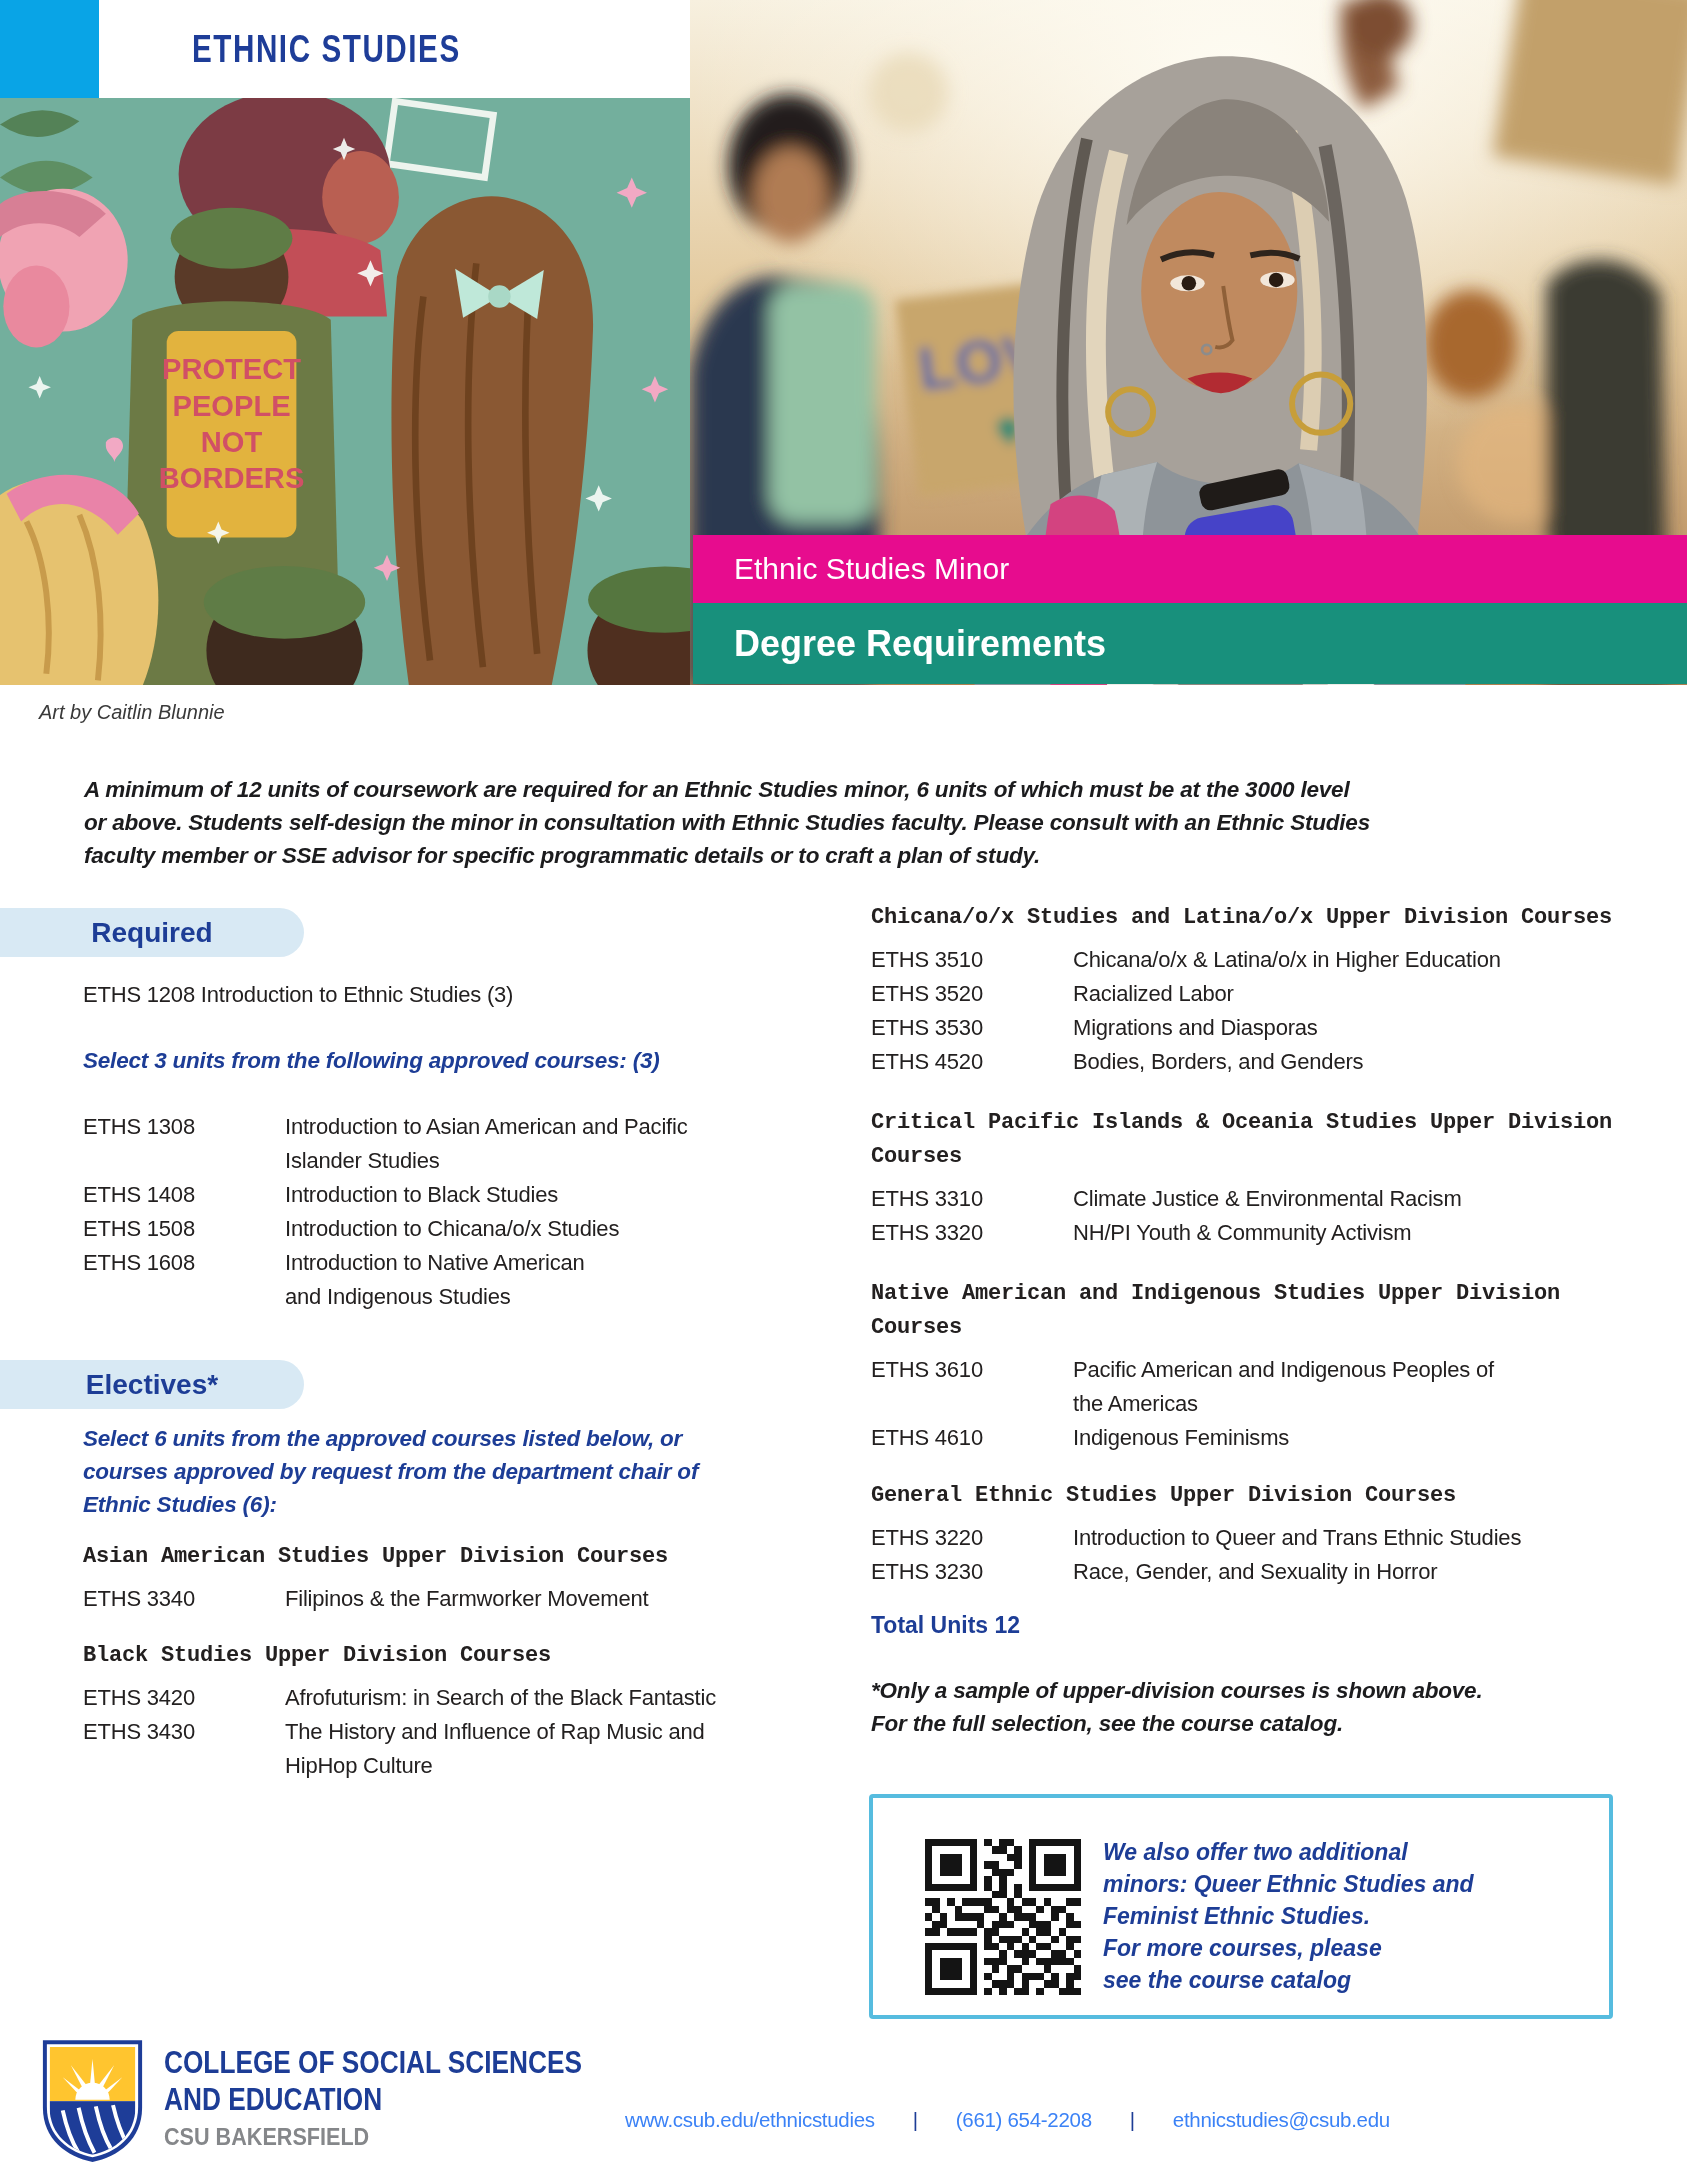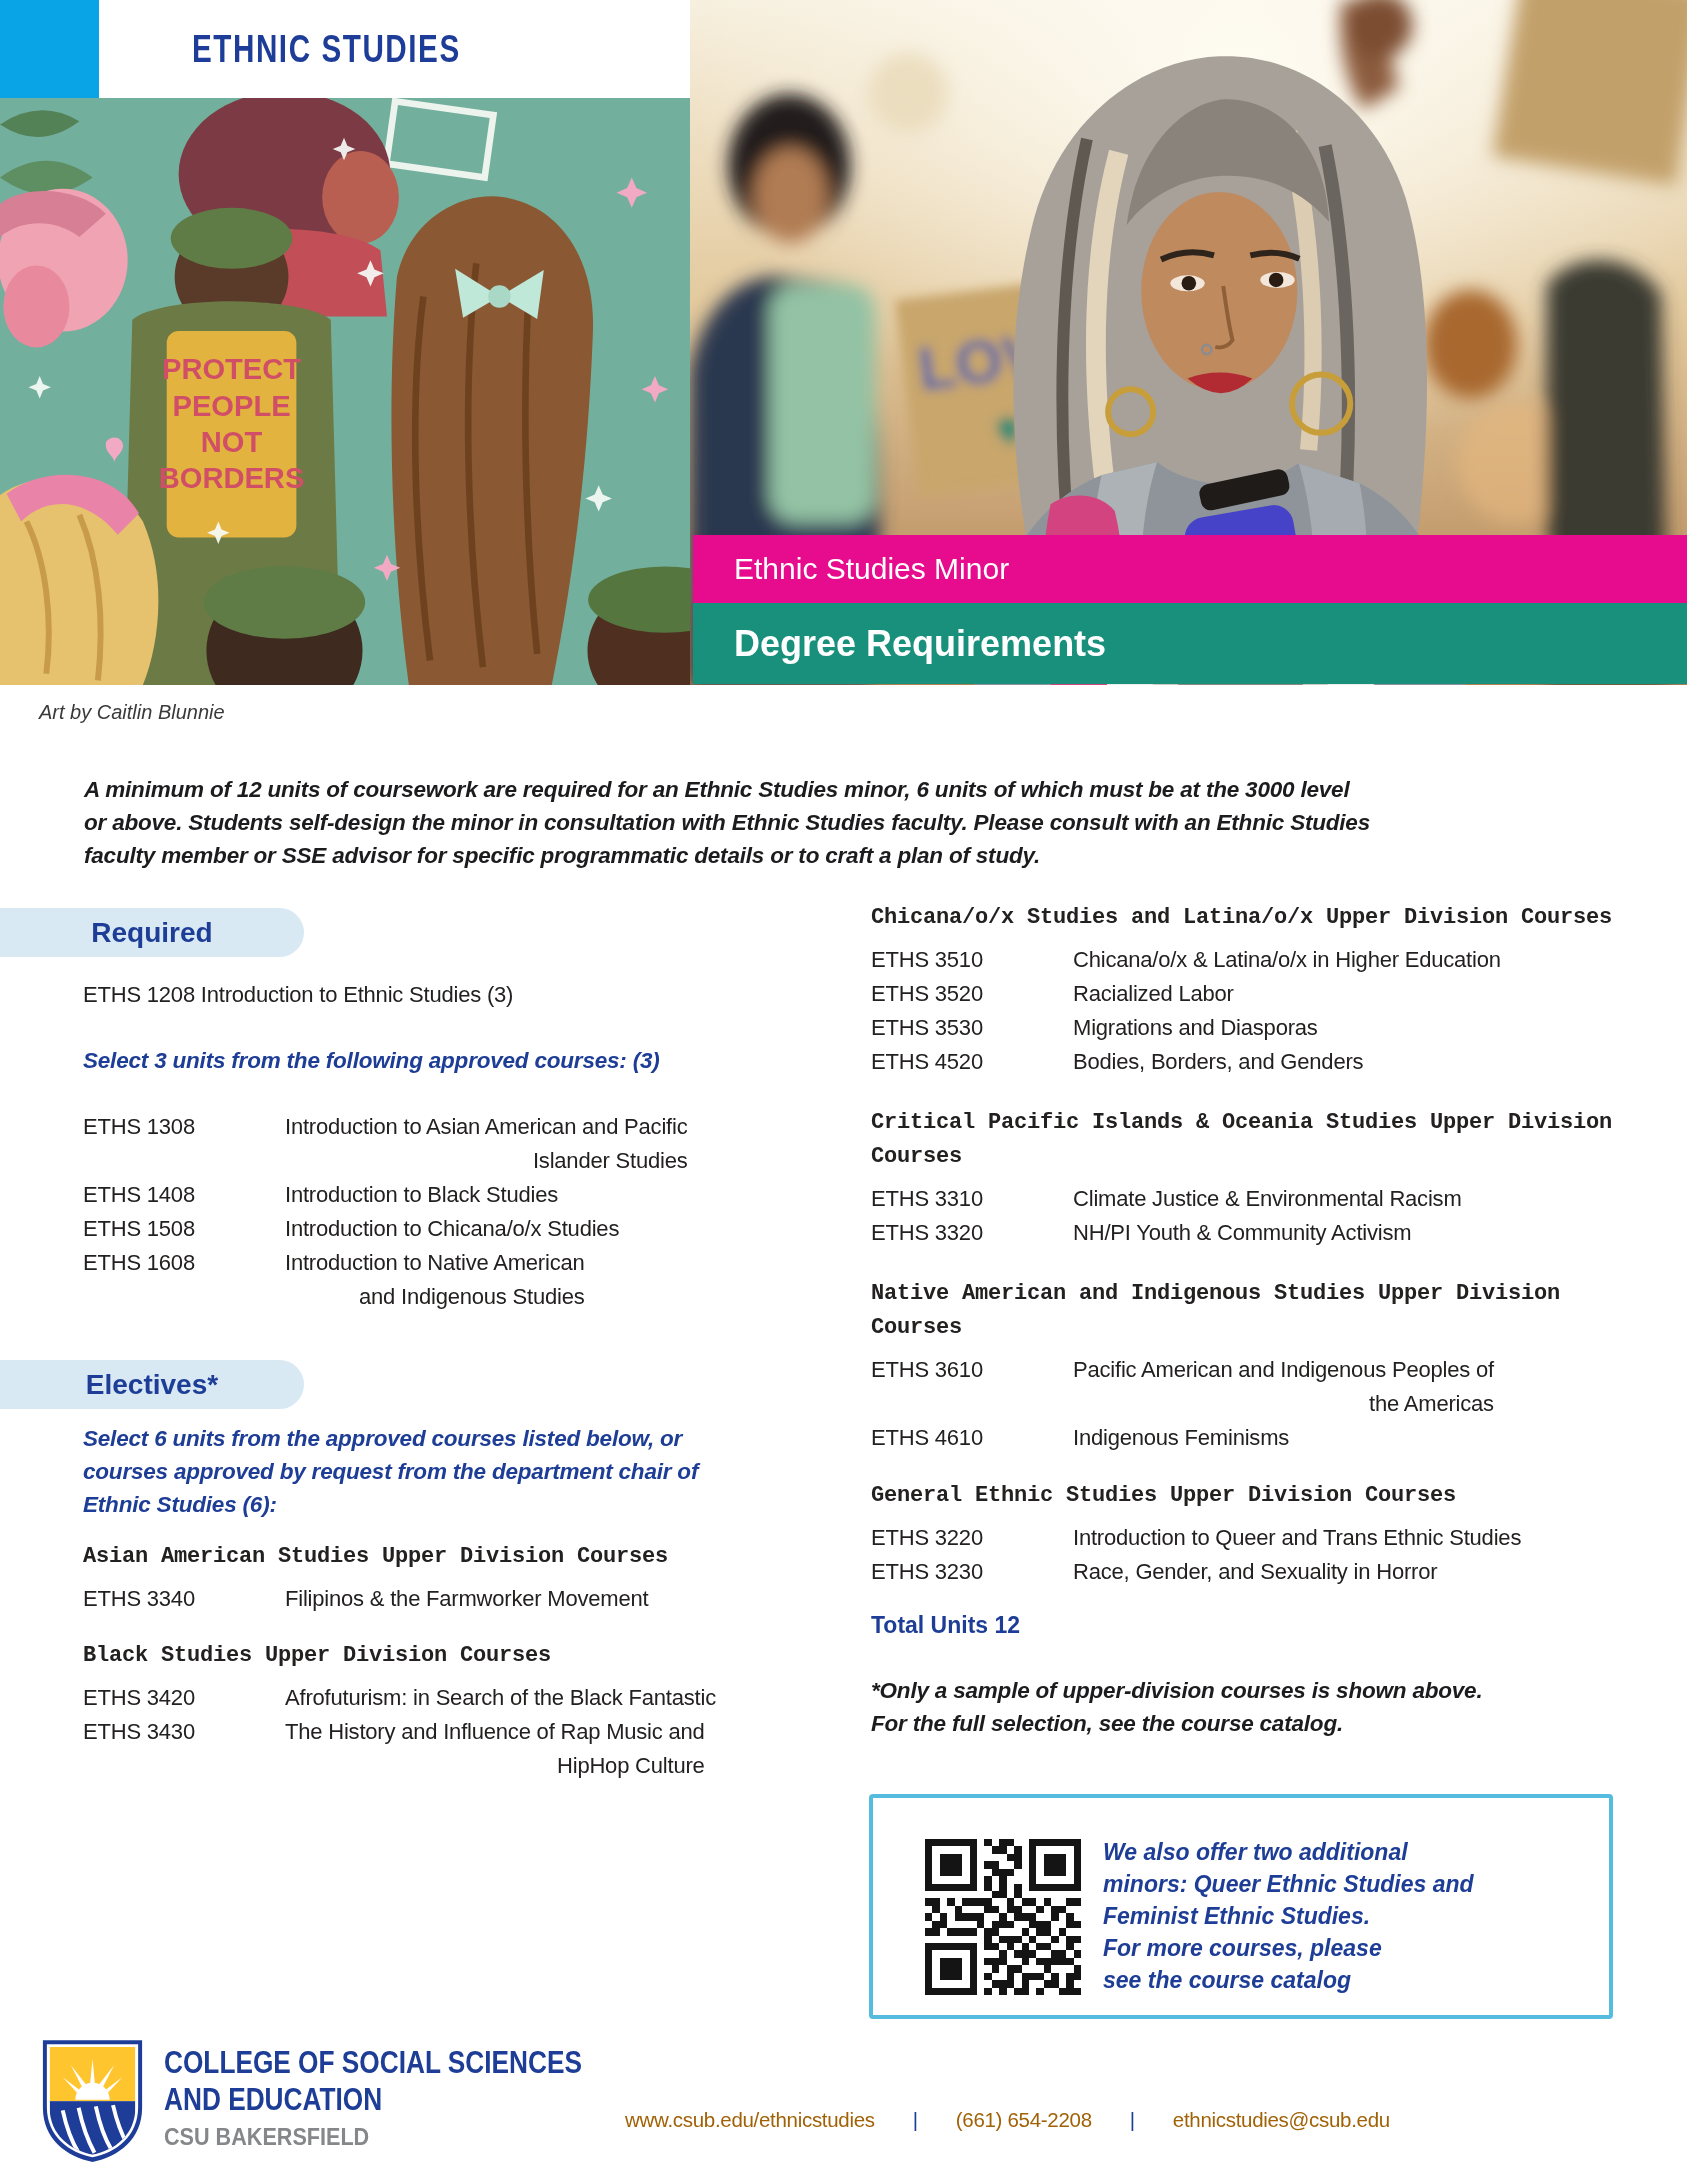--- a/index.html
+++ b/index.html
@@ -38,21 +38,21 @@
   .bodyline{position:absolute;font-size:22px;line-height:34px;color:#232020;letter-spacing:-0.2px;}
   .note-blue{position:absolute;font-size:22.5px;font-weight:bold;font-style:italic;color:#1D3D96;
              letter-spacing:-0.2px;}
   .line-eths1208{left:83px;top:978px;}
   .select3{left:83px;top:1044px;line-height:34px;}
   .select6{left:83px;top:1422px;line-height:33px;white-space:pre-line;}
 
   .course-list{font-size:22px;line-height:34px;color:#232020;letter-spacing:-0.2px;}
   .crow{display:flex;}
   .ccode{width:202px;flex:none;}
-  .ctitle{white-space:pre-line;text-align:right;}
+  .ctitle{white-space:pre-line;}
   .list-required{position:absolute;left:83px;top:1110px;width:734px;}
 
   .group{position:absolute;}
   .group-heading{font-size:22px;line-height:34px;font-weight:bold;color:#232020;
                  white-space:pre-line;margin-bottom:8px;letter-spacing:-0.2px;font-family:Liberation Mono, monospace;}
   .g-asian{left:83px;top:1540px;width:734px;}
   .g-black{left:83px;top:1639px;width:734px;}
   .g-chicana{left:871px;top:901px;width:787px;}
   .g-pacific{left:871px;top:1106px;width:787px;}
   .g-native{left:871px;top:1277px;width:787px;}
@@ -74,21 +74,21 @@
 
   
   .logo{position:absolute;left:40px;top:2039px;width:105px;height:123px;}
   .college-text{position:absolute;left:164px;top:2044px;}
   .college-line{font-size:32px;font-weight:bold;color:#1D3D96;line-height:37px;
                 transform:scaleX(0.82);transform-origin:left;white-space:nowrap;}
   .campus-line{font-size:24px;font-weight:bold;color:#85878A;margin-top:5.3px;
                transform:scaleX(0.9);transform-origin:left;white-space:nowrap;}
   .footer-links{position:absolute;left:625px;top:2108px;display:flex;gap:38px;align-items:center;
                 font-size:20.5px;color:#1D3D96;letter-spacing:-0.3px;}
-  .footer-links a{color:#a16207;text-decoration:none;}
+  .footer-links a{color:#3b82f6;text-decoration:none;}
   .fsep{color:#1D3D96;}
 </style>
 </head>
 <body>
 
 <div class="page">
 
   <div class="header-band">
     <span class="kicker">ETHNIC STUDIES</span>
   </div>

